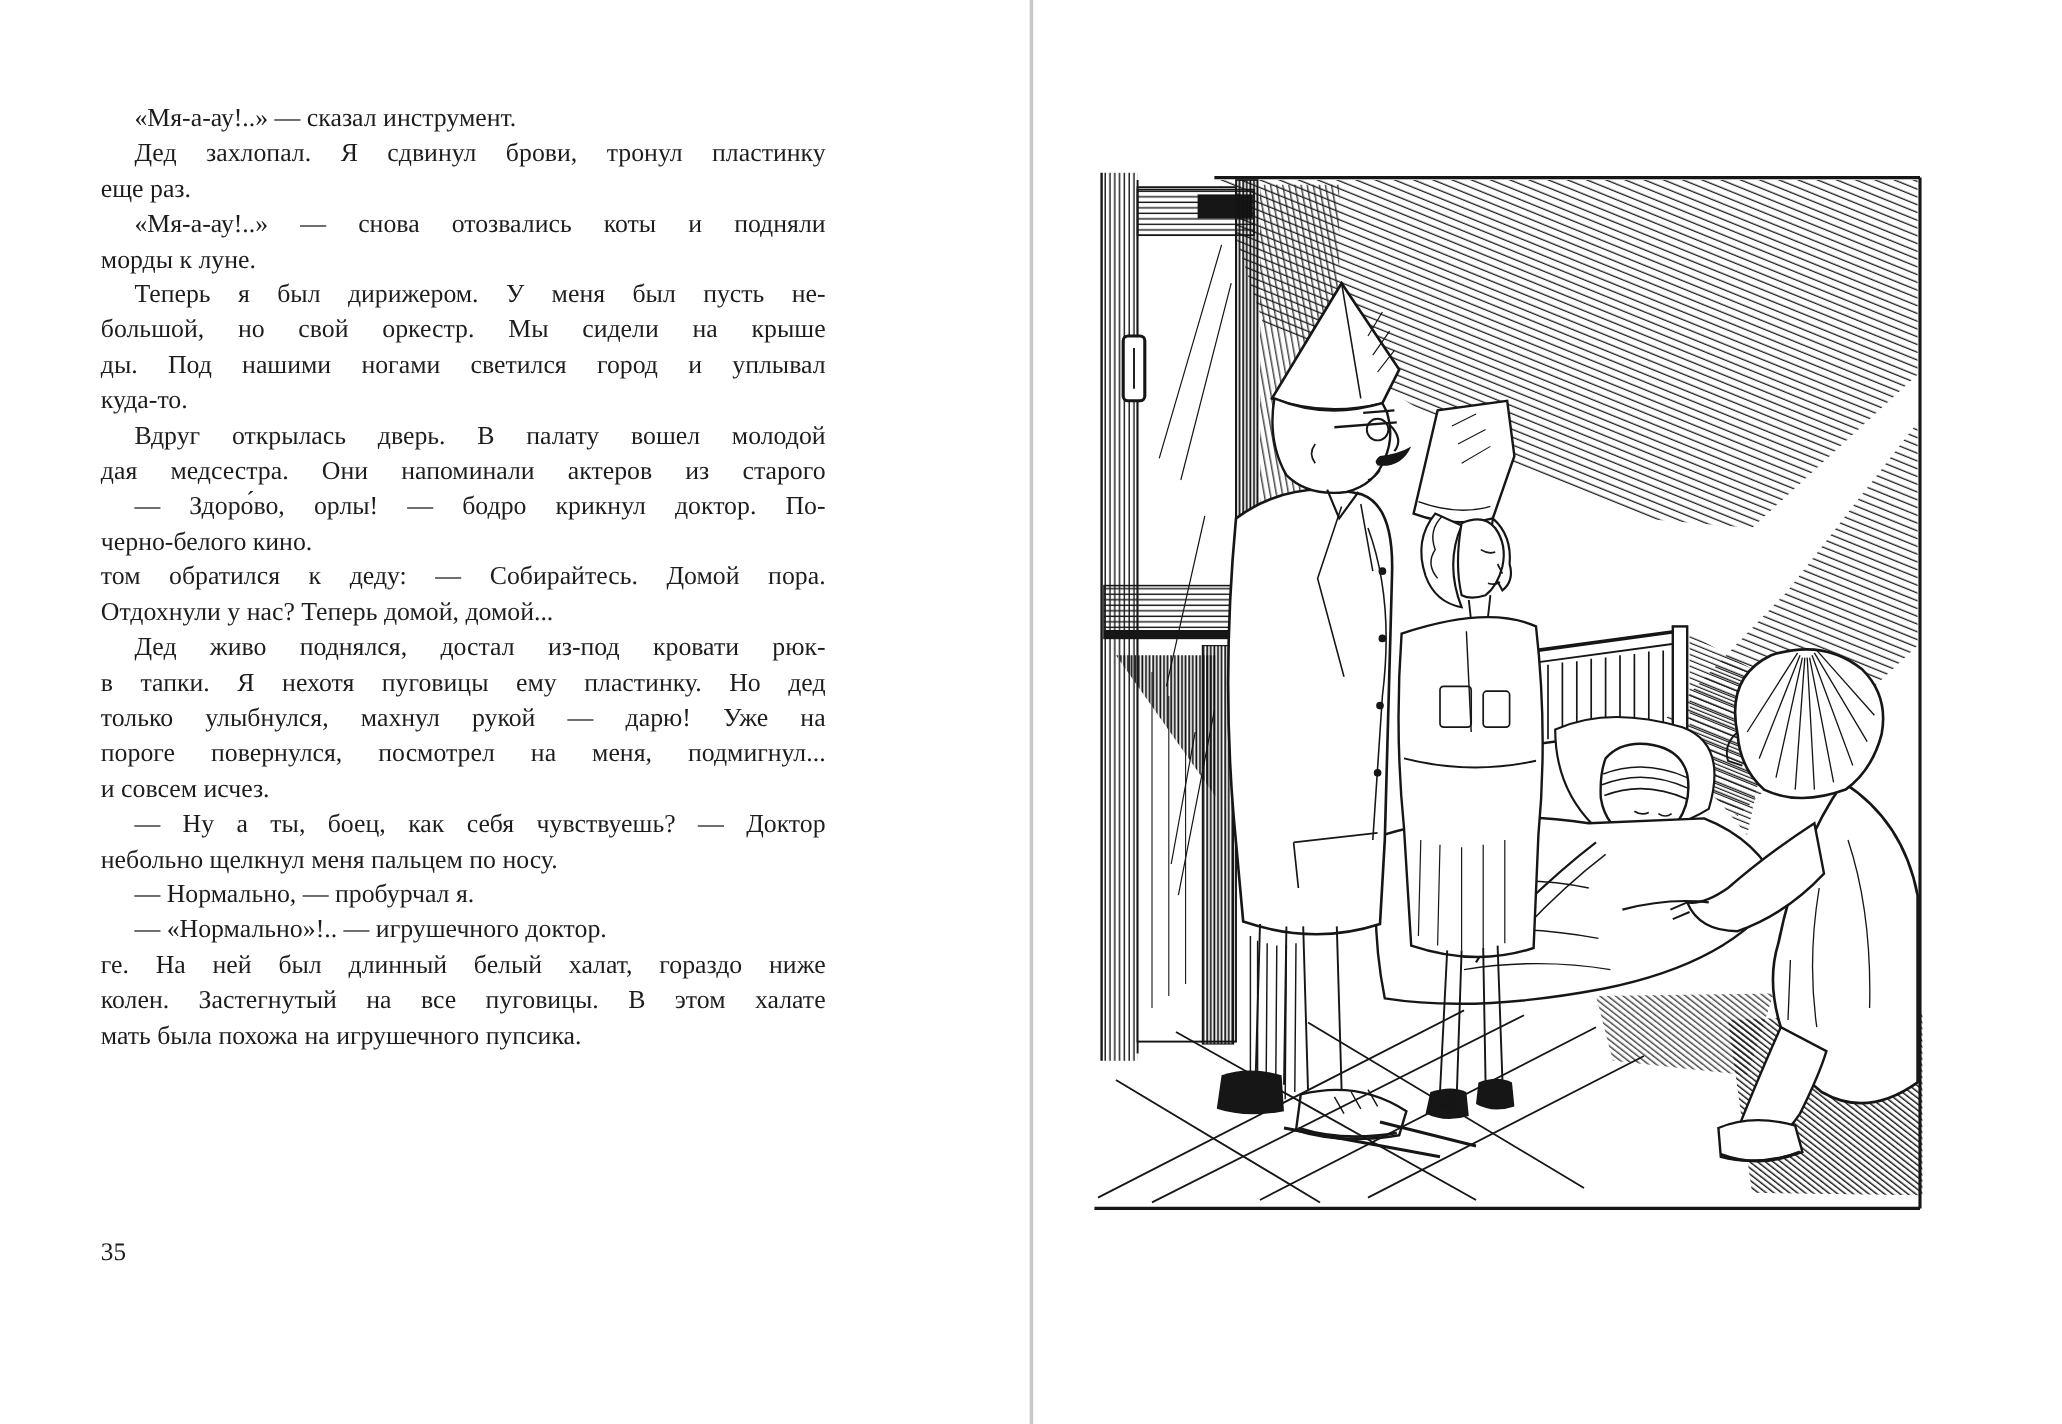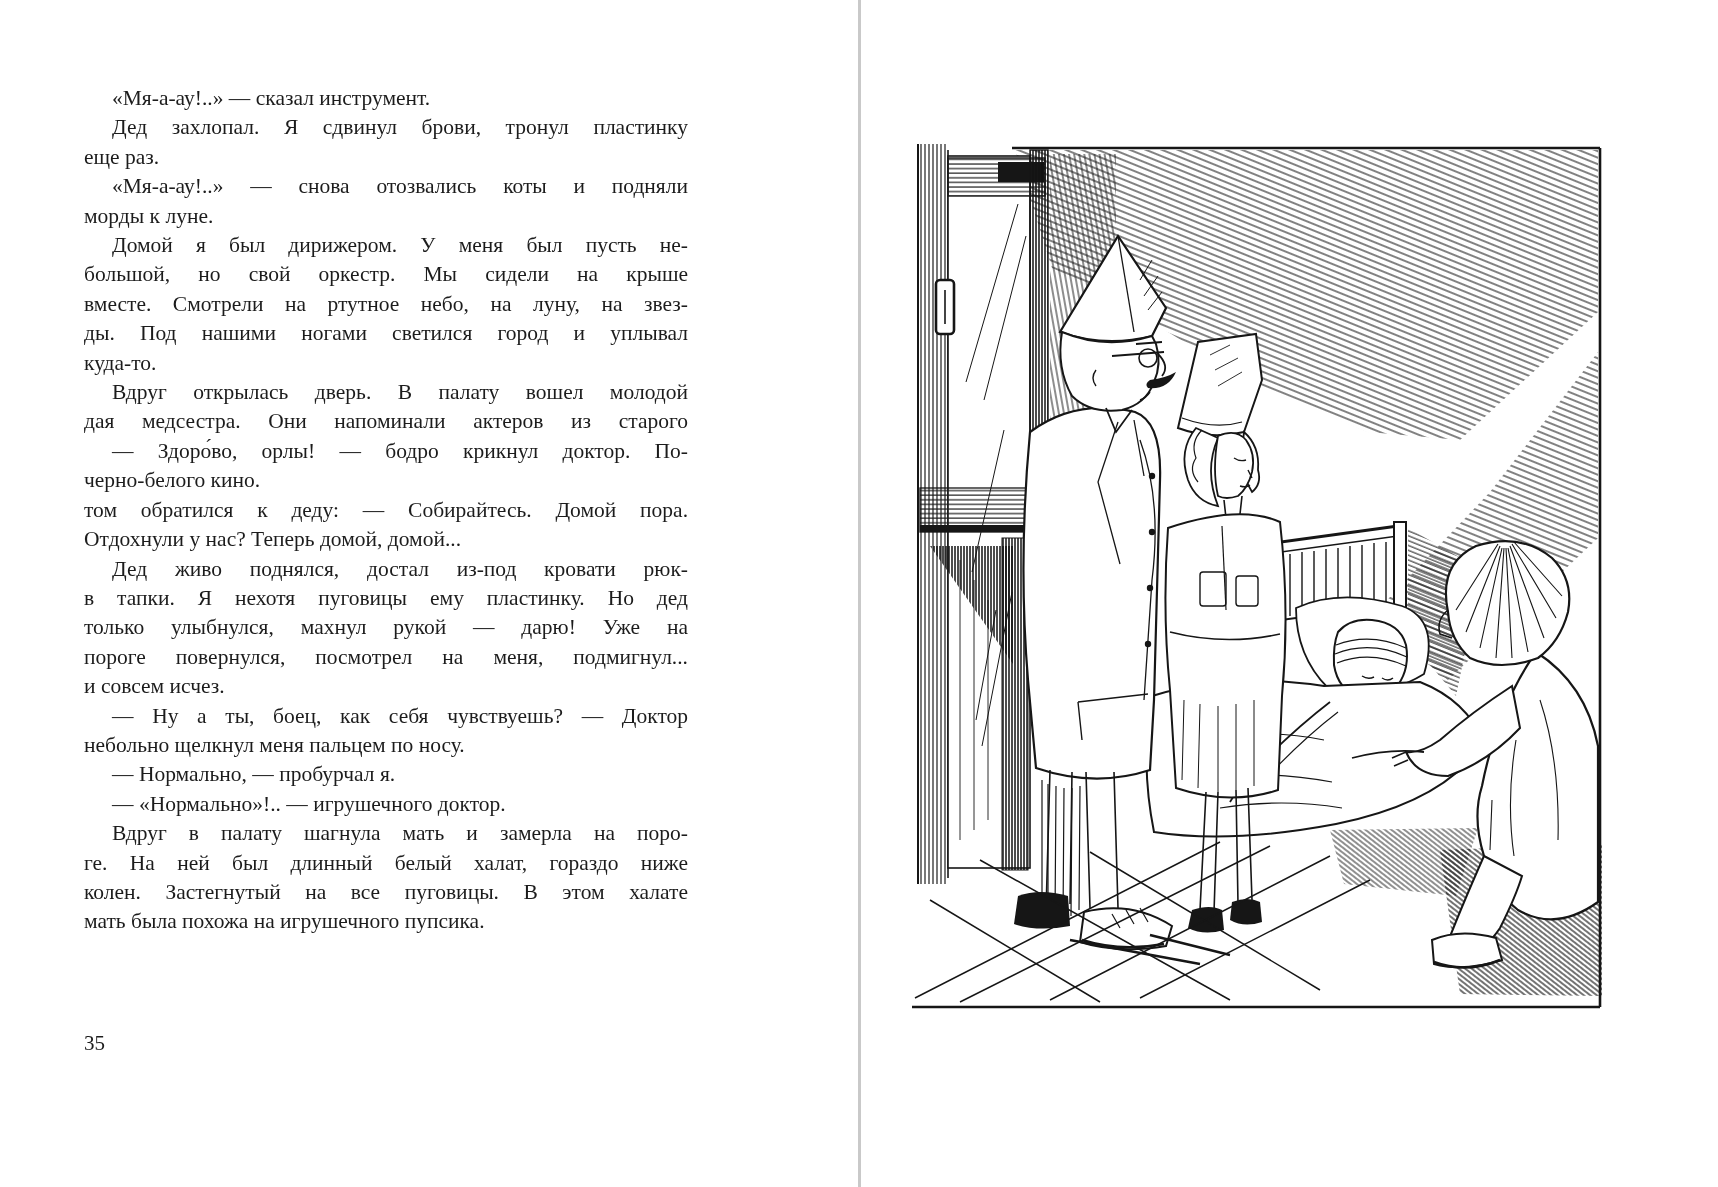--- a/index.html
+++ b/index.html
@@ -28,41 +28,39 @@
 </head>
 <body>
 
 <div class="page page-left">
   <div class="text-column">
       <div class="line indent last">«Мя-а-ау!..» — сказал инструмент.</div>
       <div class="line indent">Дед захлопал. Я сдвинул брови, тронул пластинку</div>
       <div class="line last">еще раз.</div>
       <div class="line indent">«Мя-а-ау!..» — снова отозвались коты и подняли</div>
       <div class="line last">морды к луне.</div>
-      <div class="line indent">Домой я был дирижером. У меня был пусть не-</div>
+      <div class="line indent">Теперь я был дирижером. У меня был пусть не-</div>
       <div class="line">большой, но свой оркестр. Мы сидели на крыше</div>
-      <div class="line">вместе. Смотрели на ртутное небо, на луну, на звез-</div>
       <div class="line">ды. Под нашими ногами светился город и уплывал</div>
       <div class="line last">куда-то.</div>
       <div class="line indent">Вдруг открылась дверь. В палату вошел молодой</div>
       <div class="line">дая медсестра. Они напоминали актеров из старого</div>
       <div class="line indent">— Здоро́во, орлы! — бодро крикнул доктор. По-</div>
       <div class="line last">черно-белого кино.</div>
       <div class="line">том обратился к деду: — Собирайтесь. Домой пора.</div>
       <div class="line last">Отдохнули у нас? Теперь домой, домой...</div>
       <div class="line indent">Дед живо поднялся, достал из-под кровати рюк-</div>
       <div class="line">в тапки. Я нехотя пуговицы ему пластинку. Но дед</div>
       <div class="line">только улыбнулся, махнул рукой — дарю! Уже на</div>
       <div class="line">пороге повернулся, посмотрел на меня, подмигнул...</div>
       <div class="line last">и совсем исчез.</div>
       <div class="line indent">— Ну а ты, боец, как себя чувствуешь? — Доктор</div>
       <div class="line last">небольно щелкнул меня пальцем по носу.</div>
       <div class="line indent last">— Нормально, — пробурчал я.</div>
       <div class="line indent last">— «Нормально»!.. — игрушечного доктор.</div>
-      <div class="line indent">Вдруг в палату шагнула мать и замерла на поро-</div>
       <div class="line">ге. На ней был длинный белый халат, гораздо ниже</div>
       <div class="line">колен. Застегнутый на все пуговицы. В этом халате</div>
       <div class="line last">мать была похожа на игрушечного пупсика.</div>
     </div>
   <div class="page-number">35</div>
 </div>
 
 <div class="divider"></div>
 
 <div class="page page-right"></div>

